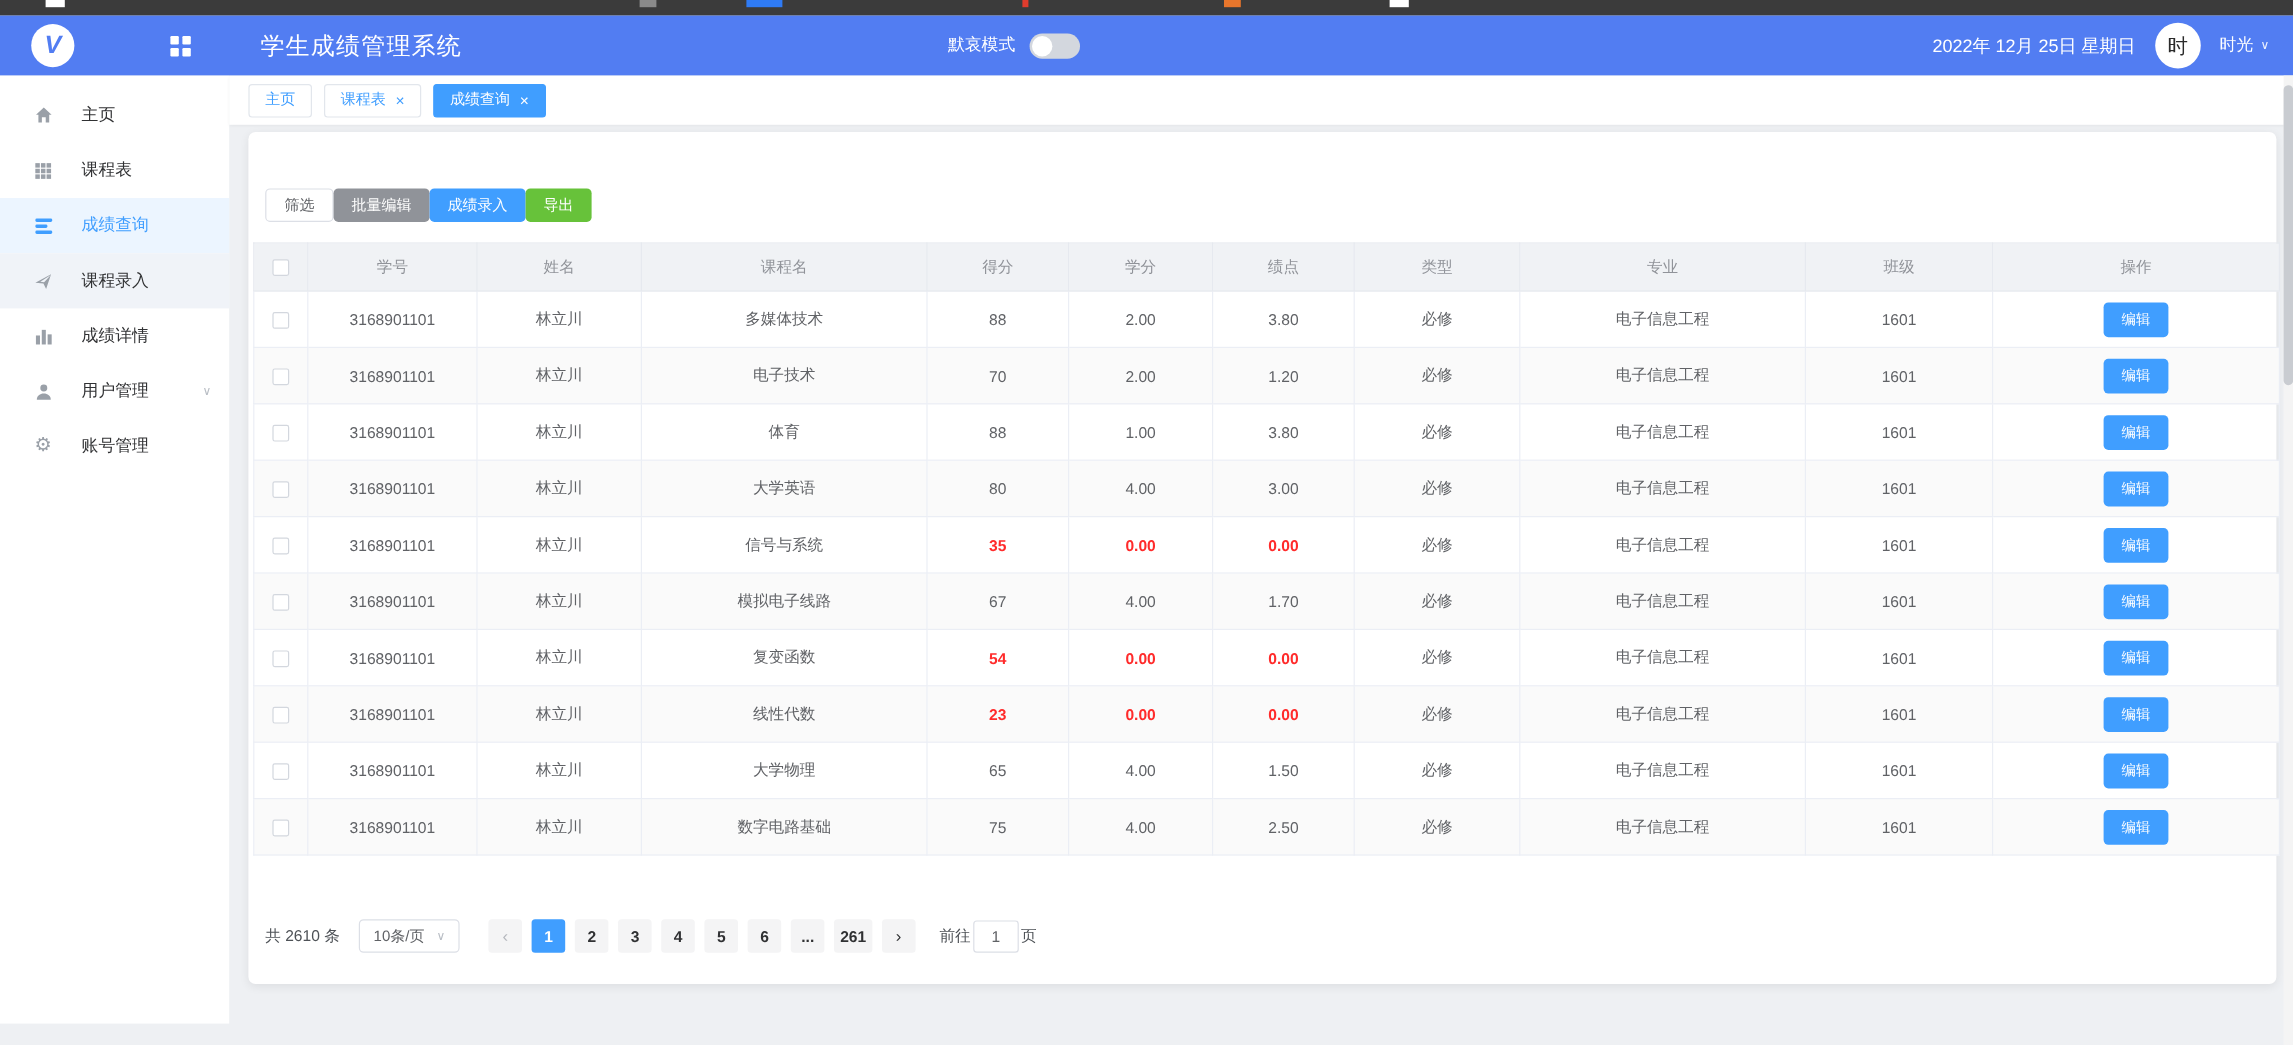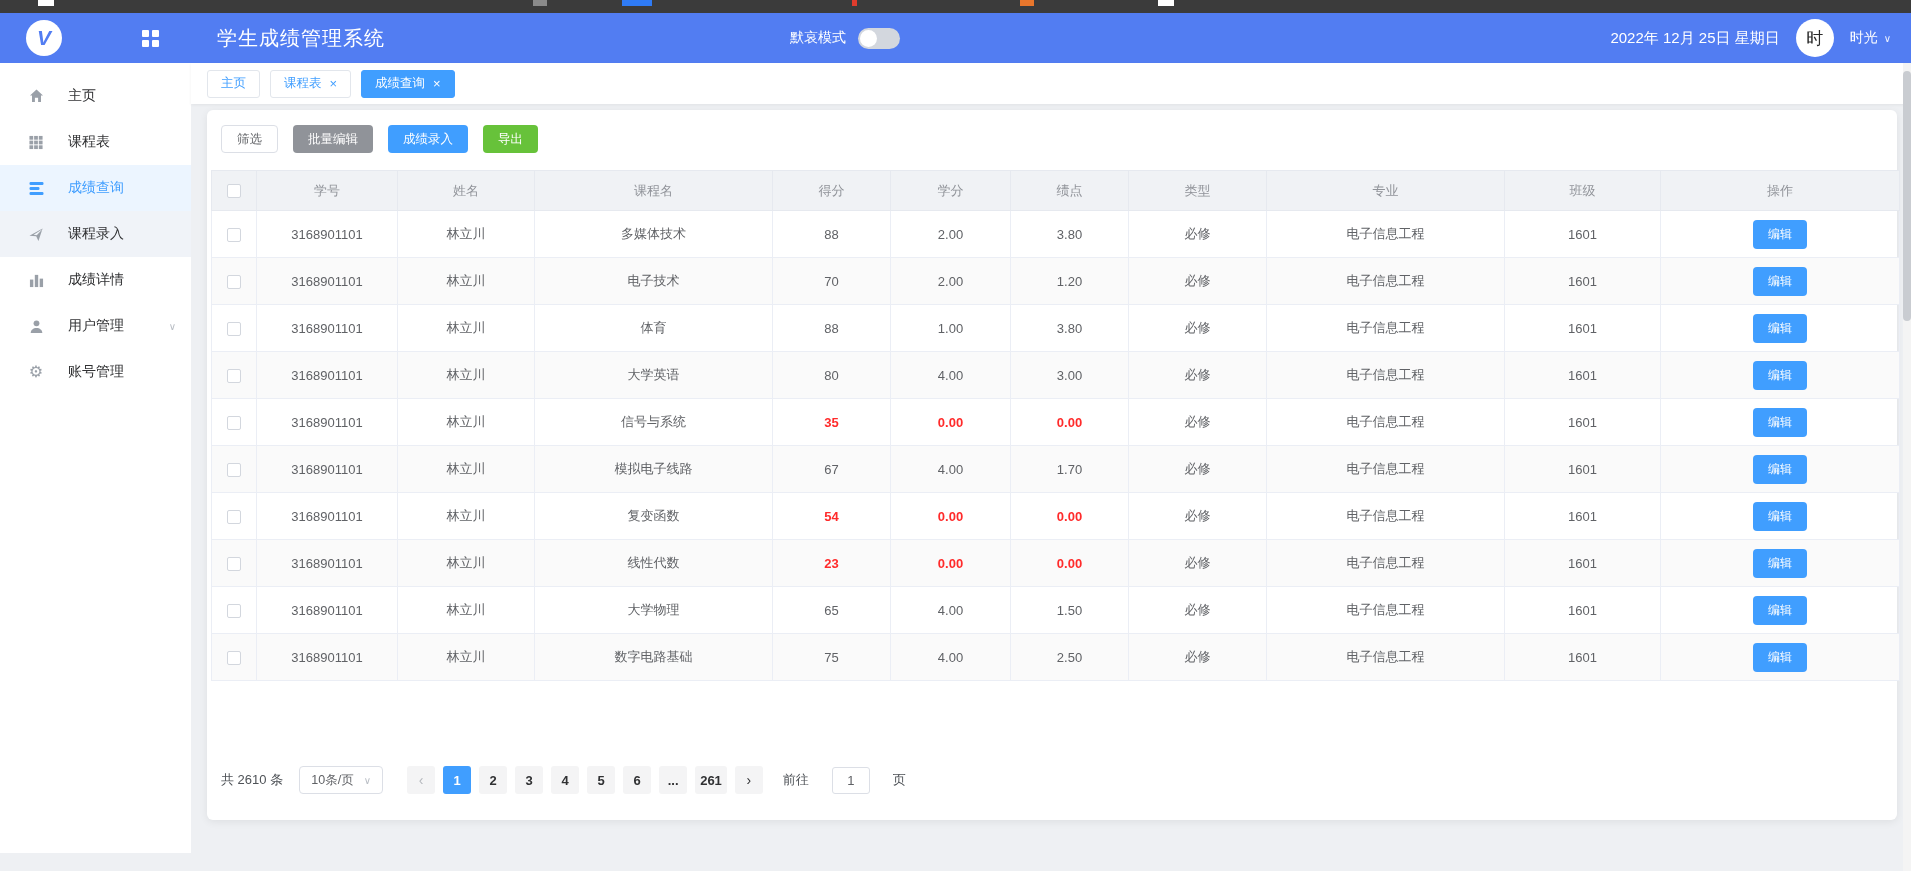--- a/index.html
+++ b/index.html
@@ -43,21 +43,21 @@
   
   .tab-strip{position:absolute;left:191px;top:63px;right:0;height:41px;background:#fff;box-shadow:0 1px 3px rgba(0,0,0,.06);
              display:flex;align-items:center;padding-left:16px;gap:10px;}
   .tab{height:28px;padding:0 13px;border:1px solid #e2e6ec;border-radius:3px;background:#fff;color:var(--primary);
        display:flex;align-items:center;gap:8px;font-size:12.5px;cursor:pointer;}
   .tab .close{font-size:13px;line-height:1;}
   .tab.active{background:var(--primary);border-color:var(--primary);color:#fff;}
 
   
   .card{position:absolute;left:207px;top:110px;width:1690px;height:710px;background:#fff;border-radius:6px;box-shadow:0 2px 8px rgba(0,0,0,.07);}
-  .toolbar{padding:15px 0 0 14px;display:flex;gap:15px;}
+  .toolbar{padding:15px 0 0 14px;display:flex;margin-top:32px;}
   .btn{height:28px;padding:0 15px;border-radius:4px;font-size:12.5px;display:flex;align-items:center;cursor:pointer;border:none;color:#fff;}
   .btn.plain{background:#fff;border:1px solid #dcdfe6;color:#606266;}
   .btn.gray{background:var(--info-gray);}
   .btn.blue{background:var(--primary);}
   .btn.green{background:var(--success);}
 
   table{margin:17px 4px 0;width:calc(100% - 8px);border-collapse:collapse;table-layout:fixed;font-size:13px;}
   th{background:#f0f2f5;color:var(--info-gray);font-weight:400;height:40px;border:1px solid #e6e9ef;}
   td{height:47px;text-align:center;color:var(--cell-text);border:1px solid var(--border);}
   tbody tr:nth-child(even){background:#fafafa;}
@@ -69,21 +69,21 @@
   .pagination{position:absolute;left:14px;bottom:26px;display:flex;align-items:center;font-size:13px;color:#4e5257;}
   .pg-total{margin-right:16px;}
   .pg-size{width:84px;height:28px;border:1px solid #dcdfe6;border-radius:4px;display:flex;align-items:center;justify-content:center;gap:10px;
            color:#606266;font-size:12.5px;cursor:pointer;margin-right:20px;background:#fff;}
   .pg-size .chev{color:#b8bdc4;font-size:10px;}
   .pg-btn{min-width:28px;height:28px;padding:0 5px;border-radius:3px;background:#f4f4f5;color:#303133;font-weight:700;
           display:flex;align-items:center;justify-content:center;margin:0 4px;cursor:pointer;}
   .pg-btn.active{background:var(--primary);color:#fff;}
   .pg-btn.arrow{font-weight:400;font-size:14px;}
   .pg-btn.prev{color:#b4b7bd;}
-  .pg-goto{margin-left:16px;display:flex;align-items:center;gap:23px;}
+  .pg-goto{margin-left:16px;display:flex;align-items:center;gap:2px;}
   .pg-goto input{width:38px;height:27px;border:1px solid #dcdfe6;border-radius:3px;text-align:center;font-size:13px;color:#606266;}
 
   
   .scroll-track{position:absolute;right:0;top:63px;bottom:0;width:8px;background:#f4f4f4;}
   .scroll-thumb{position:absolute;right:0;top:8px;width:8px;height:250px;background:#c9ccd1;border-radius:4px;cursor:pointer;}
 </style>
 </head>
 <body>
 
 <div class="stage">

